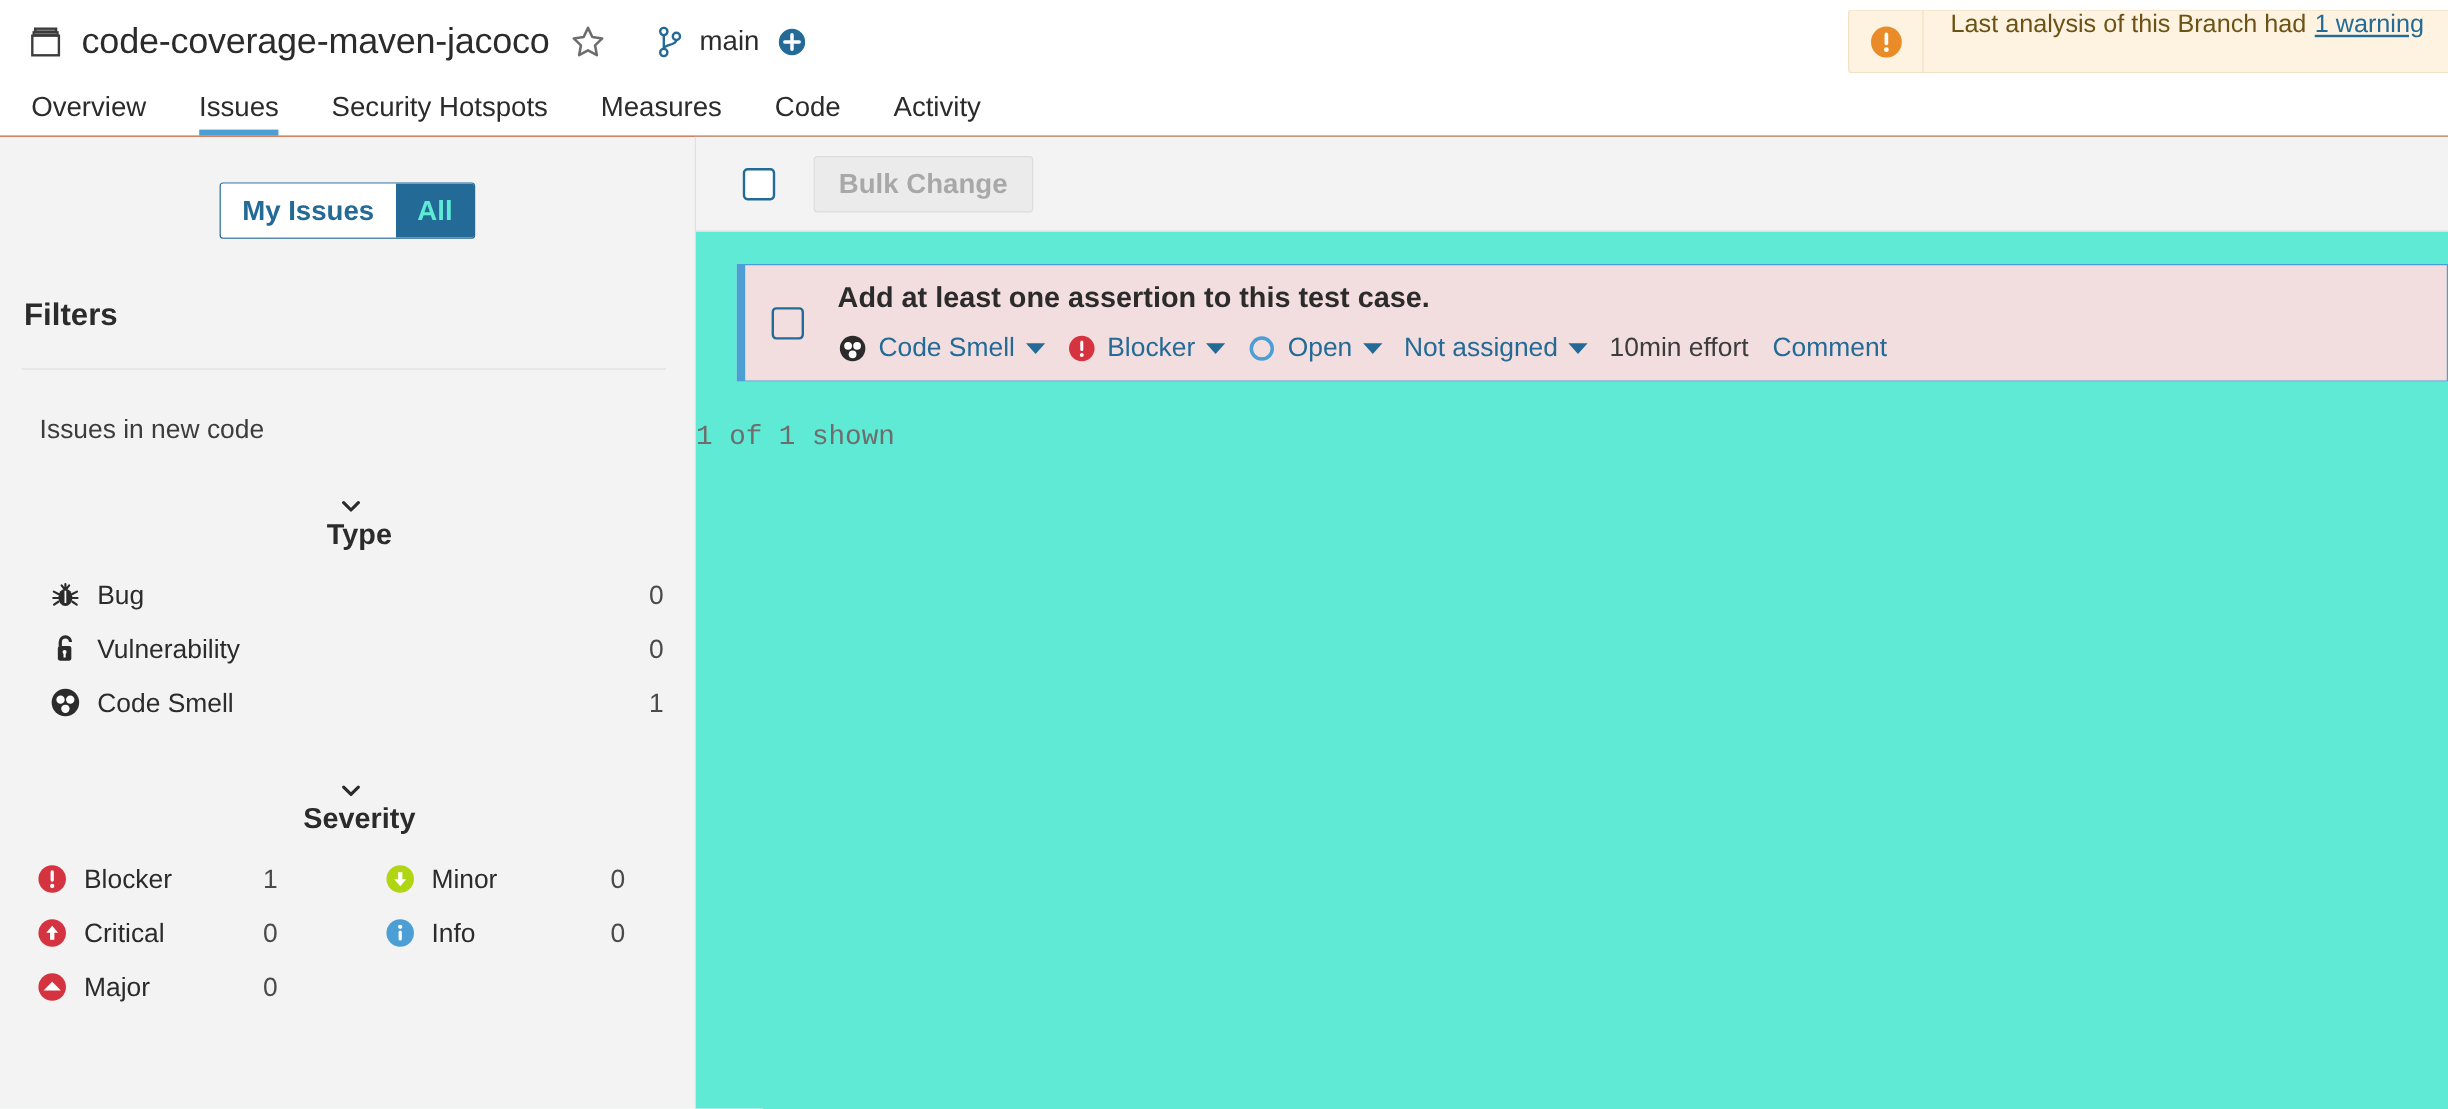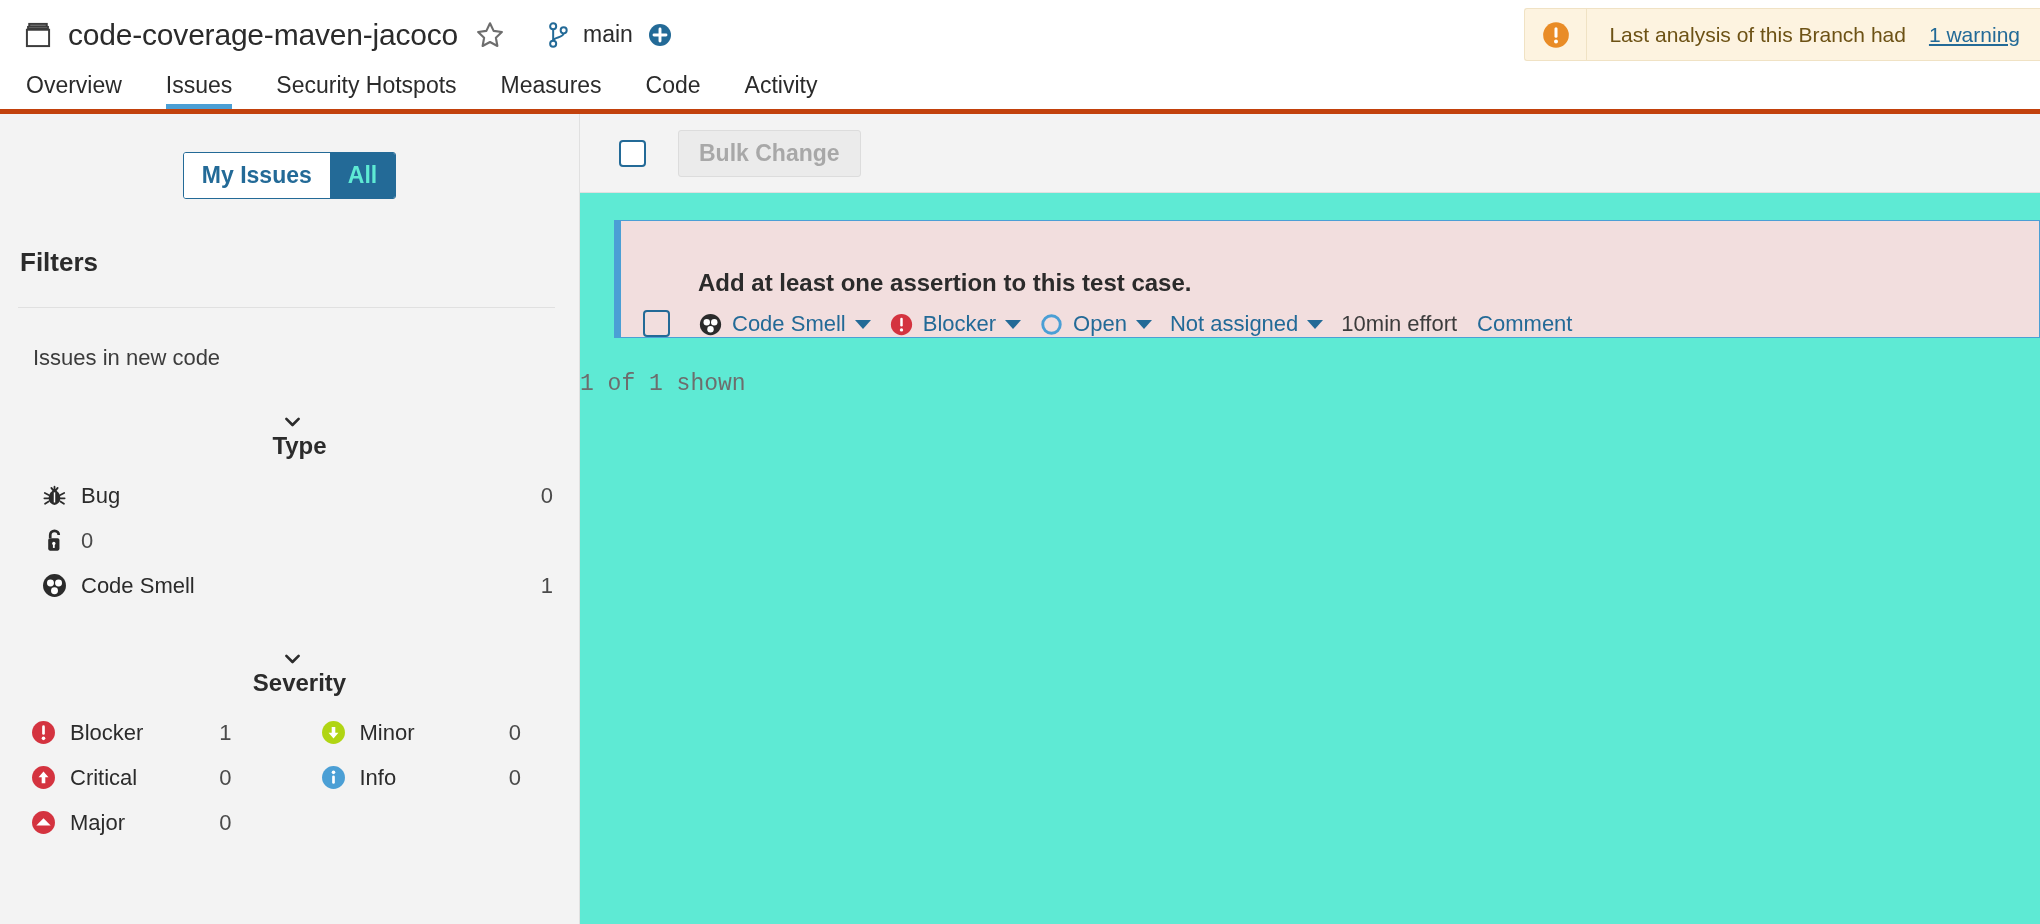--- a/index.html
+++ b/index.html
@@ -45,42 +45,41 @@
     align-items: stretch;
     border-radius: 3px 0 0 3px;
   }
   .warn-icon-cell {
     width: 62px;
     display: flex; align-items: center; justify-content: center;
     border-right: 1px solid #f0e2c4;
   }
   .warn-icon { width: 28px; height: 28px; }
   .warn-text {
-    display: flex; align-items: center;
+    display: flex; align-items: flex-start;
     padding: 0 20px 0 22px;
     font-size: 21px;
     color: #6d5215;
     white-space: nowrap;
-    gap: 16px;
   }
   .warn-link {
     color: #236a97;
     text-decoration: underline;
     margin-left: 7px;
     cursor: pointer;
   }
 
   
   .nav-tabs {
     height: 45px;
     background: #ffffff;
     display: flex;
     align-items: flex-end;
     padding-left: 26px;
-    border-bottom: 5px solid #c2410c;
+    border-bottom: 1px solid #c2410c;
   }
   .tab {
     font-size: 23px;
     color: #2b2b2b;
     padding: 0 0 10px 0;
     margin-right: 44px;
     cursor: pointer;
     position: relative;
     white-space: nowrap;
   }
@@ -218,23 +217,23 @@
     padding: 44px 0 0 39px;
   }
   .file-icon { width: 27px; height: 31px; margin-right: 19px; flex: 0 0 auto; }
   .file-path { font-size: 23px; color: #5a5a5a; white-space: nowrap; }
 
   .issue-card {
     margin: 27px 0 0 34px;
     background: #f2dede;
     border: 1px solid #4b9fd5;
     border-left: 7px solid #4b9fd5;
-    height: 118px;
-    display: flex;
-    align-items: flex-end;
+    height: 98px;
+    display: flex;
+    align-items: center;
     padding-left: 22px;
   }
   .issue-cbox {
     width: 27px; height: 27px;
     border: 2px solid #236a97;
     border-radius: 4px;
     background: #f2dede;
     flex: 0 0 auto;
     margin-right: 28px;
     cursor: pointer;
@@ -363,20 +362,21 @@
           <span class="facet-count">0</span>
         </div>
 
         <div class="facet-item">
           <svg class="ic" viewBox="0 0 24 24">
             <path d="M8.2 10V7.2a3.8 3.8 0 017.6 0" fill="none" stroke="#2b2b2b" stroke-width="2.4"></path>
             <rect x="6.4" y="10" width="10" height="11" rx="1.6" fill="#2b2b2b"></rect>
             <circle cx="11.4" cy="14.6" r="1.5" fill="#ffffff"></circle>
             <rect x="10.6" y="15" width="1.6" height="3.6" fill="#ffffff"></rect>
           </svg>
+          <span class="facet-label">Vulnerability</span>
           <span class="facet-count">0</span>
         </div>
 
         <div class="facet-item">
           <svg class="ic" viewBox="0 0 24 24">
             <circle cx="12" cy="12" r="10.2" fill="#2b2b2b"></circle>
             <circle cx="8.4" cy="9.8" r="3.1" fill="#ffffff"></circle>
             <circle cx="15.6" cy="9.8" r="3.1" fill="#ffffff"></circle>
             <circle cx="12" cy="16.6" r="3.1" fill="#ffffff"></circle>
           </svg>

